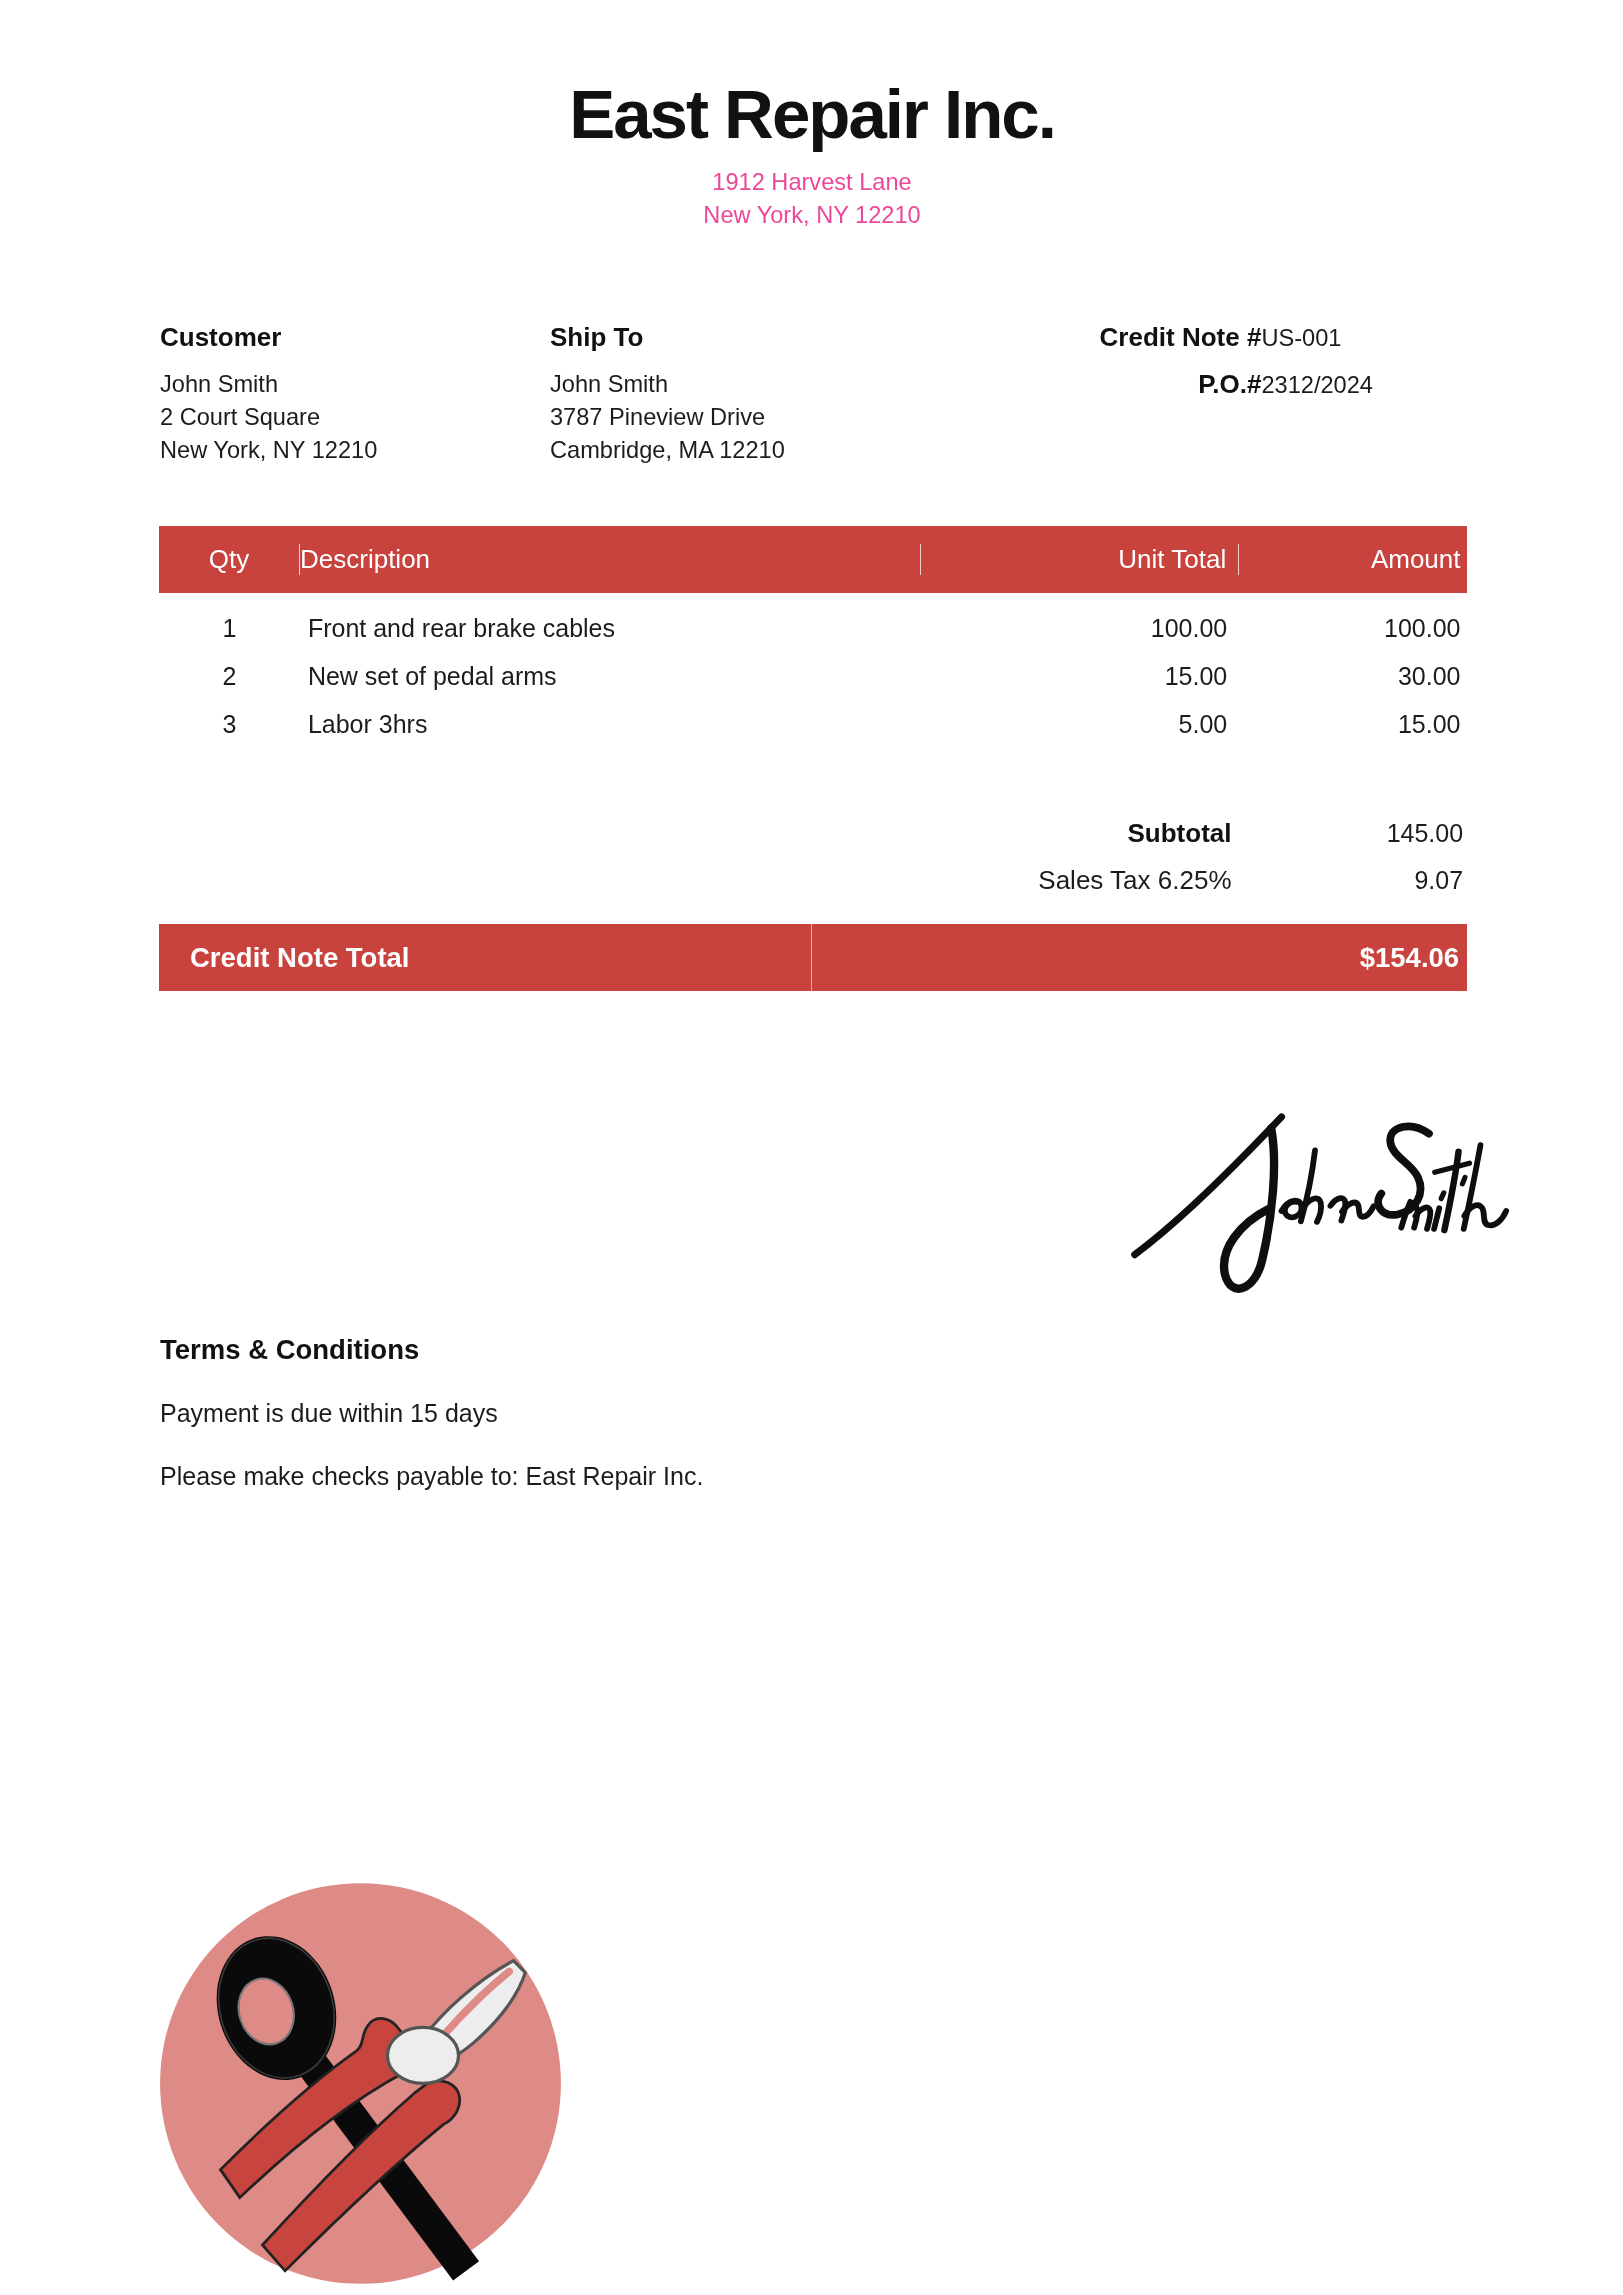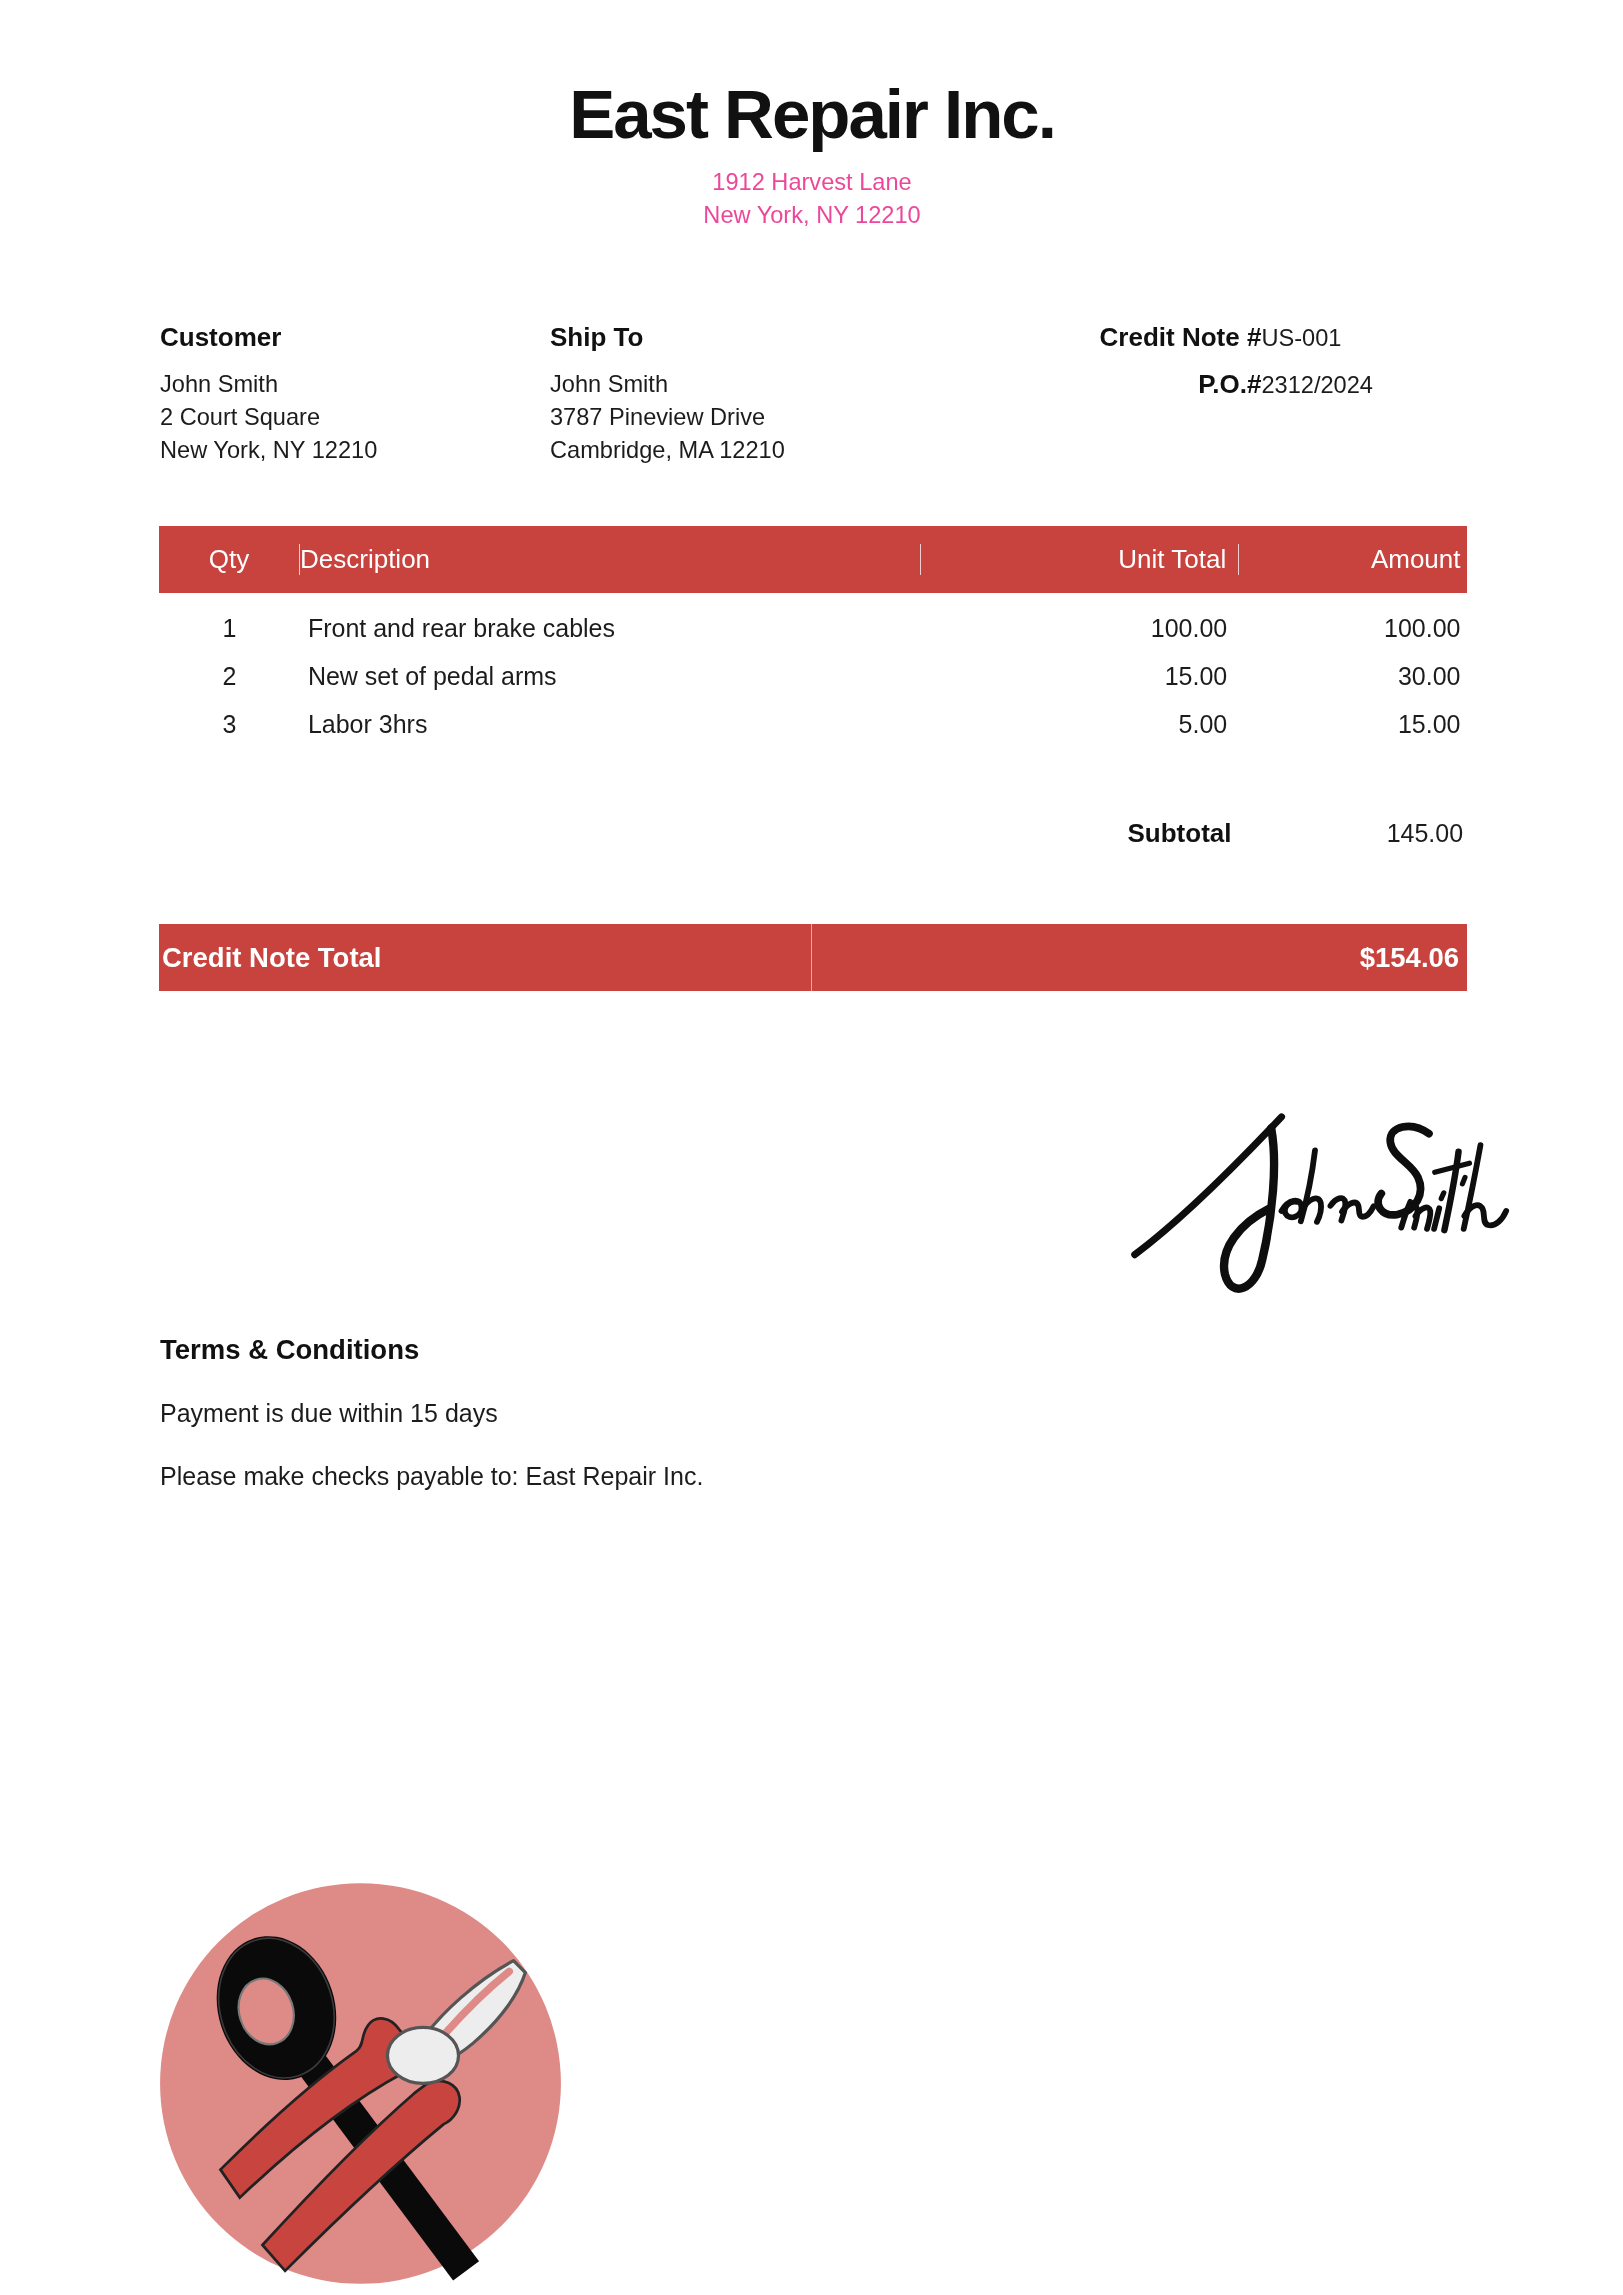--- a/index.html
+++ b/index.html
@@ -39,21 +39,21 @@
   .t-body { padding-top:11.8px; }
   .t-row  { display:flex; height:48px; align-items:center; font-size:25px; }
   .t-row .c-desc { padding-left:7.9px; }
   
   .totals { position:absolute; left:159px; top:810px; width:1308px; }
   .tot-row   { display:flex; justify-content:flex-end; align-items:center; height:47px; }
   .tot-label { width:1083px; text-align:right; font-size:26px; box-sizing:border-box; padding-right:10.5px; }
   .tot-label.bold { font-weight:bold; color:#111; }
   .tot-value { width:225px; text-align:right; font-size:25px; box-sizing:border-box; padding-right:3.9px; }
   .total-bar { position:absolute; left:159px; top:924px; width:1308px; height:67px; background:#c8423e; display:flex; align-items:center; color:#fff; font-size:27.5px; font-weight:bold; }
-  .total-bar .bar-label { width:653px; box-sizing:border-box; padding-left:3px; border-right:1.3px solid rgba(255,255,255,0.55); height:100%; display:flex; align-items:center; }
+  .total-bar .bar-label { width:653px; box-sizing:border-box; padding-left:31px; border-right:1.3px solid rgba(255,255,255,0.55); height:100%; display:flex; align-items:center; }
   .total-bar .bar-value { flex:1; text-align:right; box-sizing:border-box; padding-right:7.9px; }
   
   .signature { position:absolute; left:1109px; top:1066px; width:412px; height:246px; }
   .signature svg { width:100%; height:100%; }
   
   .terms { position:absolute; left:160px; top:1334px; }
   .terms-heading { font-size:27.5px; font-weight:bold; color:#111; line-height:31px; }
   .terms-line { font-size:25px; line-height:29px; margin-top:34px; }
   
   .logo { position:absolute; left:145px; top:1881px; width:431px; height:406px; }
@@ -123,20 +123,24 @@
         <div class="c-unit">5.00</div>
         <div class="c-amt">15.00</div>
       </div>
     </div>
   </div>
 
   <div class="totals">
     <div class="tot-row">
       <div class="tot-label bold">Subtotal</div>
       <div class="tot-value">145.00</div>
+    </div>
+    <div class="tot-row">
+      <div class="tot-label">Sales Tax 6.25%</div>
+      <div class="tot-value">9.07</div>
     </div>
   </div>
 
   <div class="total-bar">
     <div class="bar-label">Credit Note Total</div>
     <div class="bar-value">$154.06</div>
   </div>
 
   <div class="signature">
     <svg viewBox="0 0 640 380">

